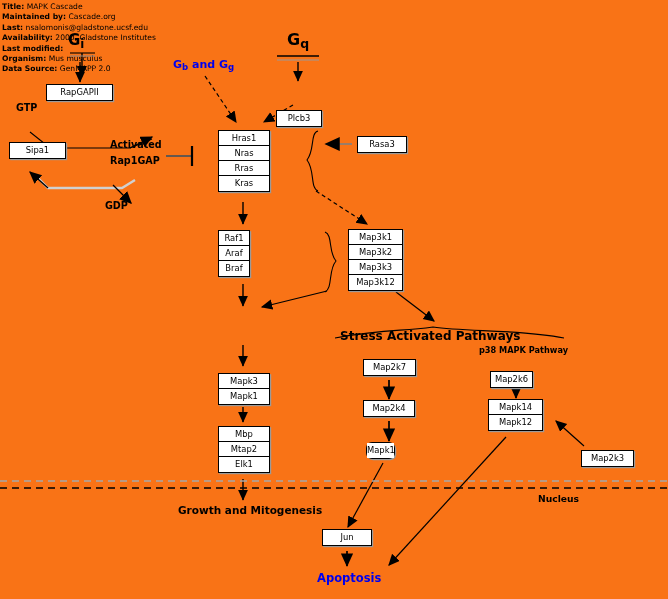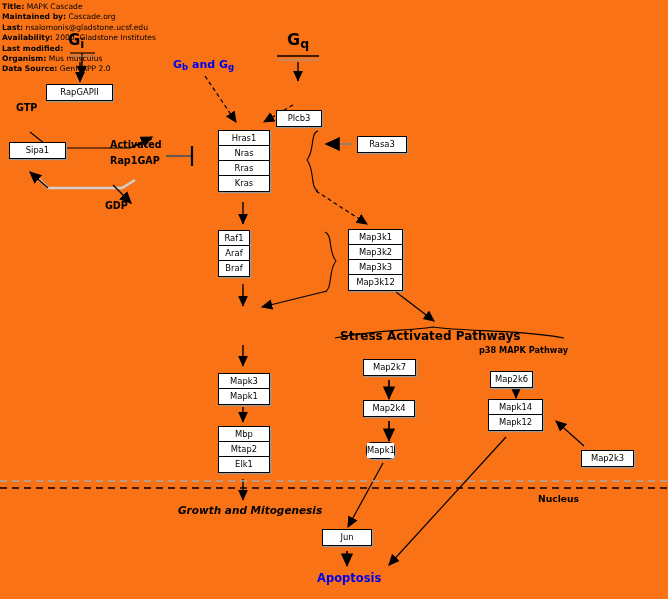--- a/index.html
+++ b/index.html
@@ -269,21 +269,21 @@
   <div class="lbl bold" style="left:105px; top:200px; font-size:9.6px;">GDP</div>
 
   <div class="lbl bold" style="left:110px; top:139px; font-size:9.6px;">Activated</div>
 
   <div class="lbl bold" style="left:110px; top:155px; font-size:9.6px;">Rap1GAP</div>
 
   <div class="lbl bold" style="left:340px; top:329px; font-size:12px;">Stress Activated Pathways</div>
 
   <div class="lbl bold" style="left:479px; top:345px; font-size:8.2px;">p38 MAPK Pathway</div>
 
-  <div class="lbl bold" style="left:178px; top:504px; font-size:10.5px;font-style:italic;">Growth and Mitogenesis</div>
+  <div class="lbl bold" style="left:178px; top:504px; font-size:10.5px;">Growth and Mitogenesis</div>
 
   <div class="lbl bold" style="left:538px; top:493px; font-size:9.2px;">Nucleus</div>
 
   <div class="lbl bold blue" style="left:317px; top:571px; font-size:11.5px;">Apoptosis</div>
 
   <div class="nodebox" style="left:46px; top:84px; width:67px;">
     <div class="cell">RapGAPII</div>
   </div>
 
   <div class="nodebox" style="left:9px; top:142px; width:57px;">

